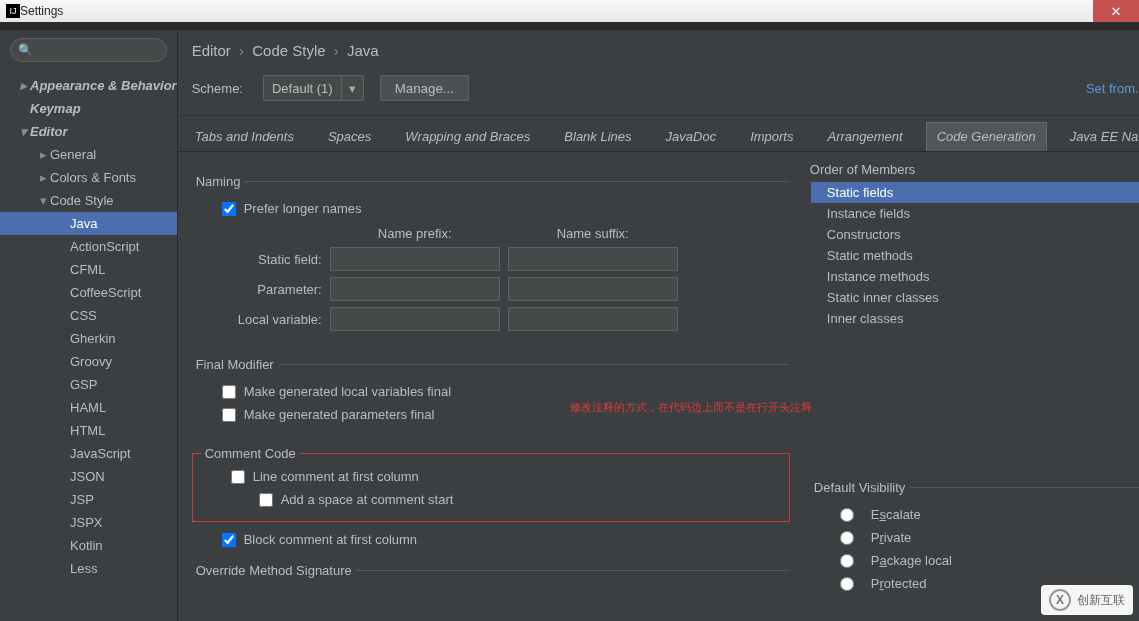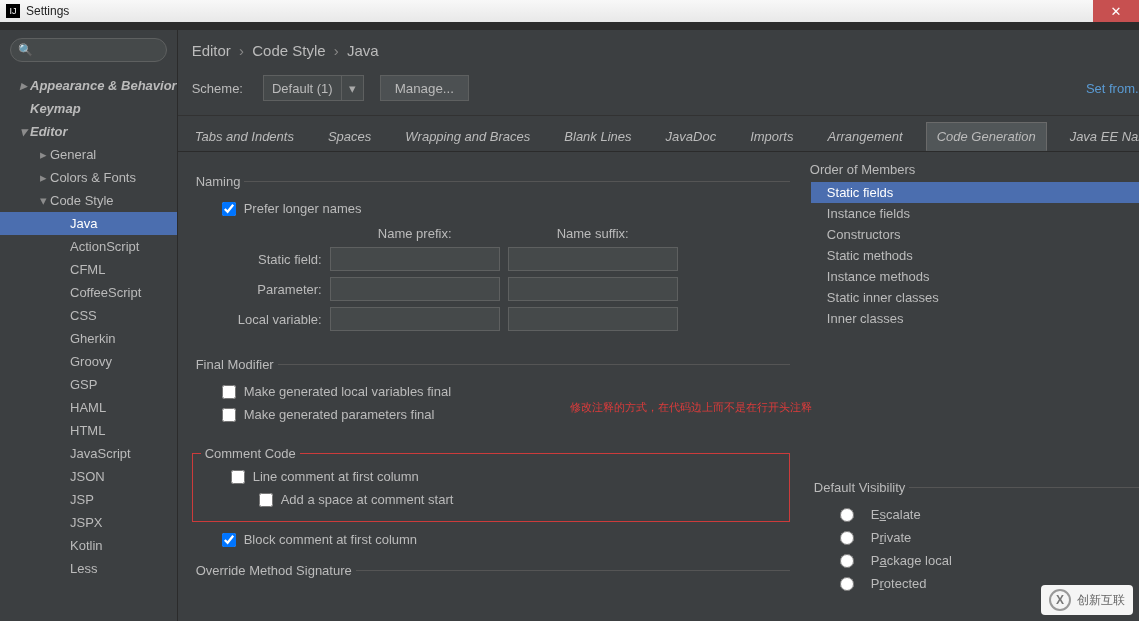--- a/index.html
+++ b/index.html
@@ -1,18 +1,18 @@
 <!DOCTYPE html>
 <html><head>
 <meta charset="utf-8">
 <style>
   * { box-sizing: border-box; margin: 0; padding: 0; font-family: "Segoe UI", Arial, sans-serif; }
   body { background: #3c3f41; color: #bbbbbb; font-size: 13px; width: 1139px; height: 621px; overflow: hidden; }
   .titlebar { height: 22px; background: linear-gradient(#f8f8f8,#e8e8e8); display:flex; align-items:center; padding-left:6px; }
-  .titlebar .logo { width:14px; height:14px; background:#000; margin-right:6px; display:flex;align-items:center;justify-content:center;color:#fff;font-size:9px;}
+  .titlebar .logo { width:14px; height:14px; background:#000; display:flex;align-items:center;justify-content:center;color:#fff;font-size:9px;}
   .titlebar .title { color:#222; font-size:12px; }
   .titlebar .close { margin-left:auto; width:46px; height:22px; background:#c75050; color:#fff; display:flex; align-items:center; justify-content:center; font-size:13px; }
   .taskbar { height:8px; background:#2c2c2c; }
   .root { display:flex; height: calc(621px - 30px); }
   .sidebar { width:262px; background:#3c3f41; border-right:1px solid #2b2b2b; display:flex; flex-direction:column;}
   .search-wrap { padding:8px 10px; }
   .search { width:100%; height:24px; border-radius:12px; background:#45494a; border:1px solid #5e6060; padding:0 22px; color:#bbb; }
   .search-wrap { position:relative; }
   .search-icon { position:absolute; left:18px; top:13px; color:#888; font-size:12px; }
   .tree { flex:1; overflow:auto; padding-top:4px;}

